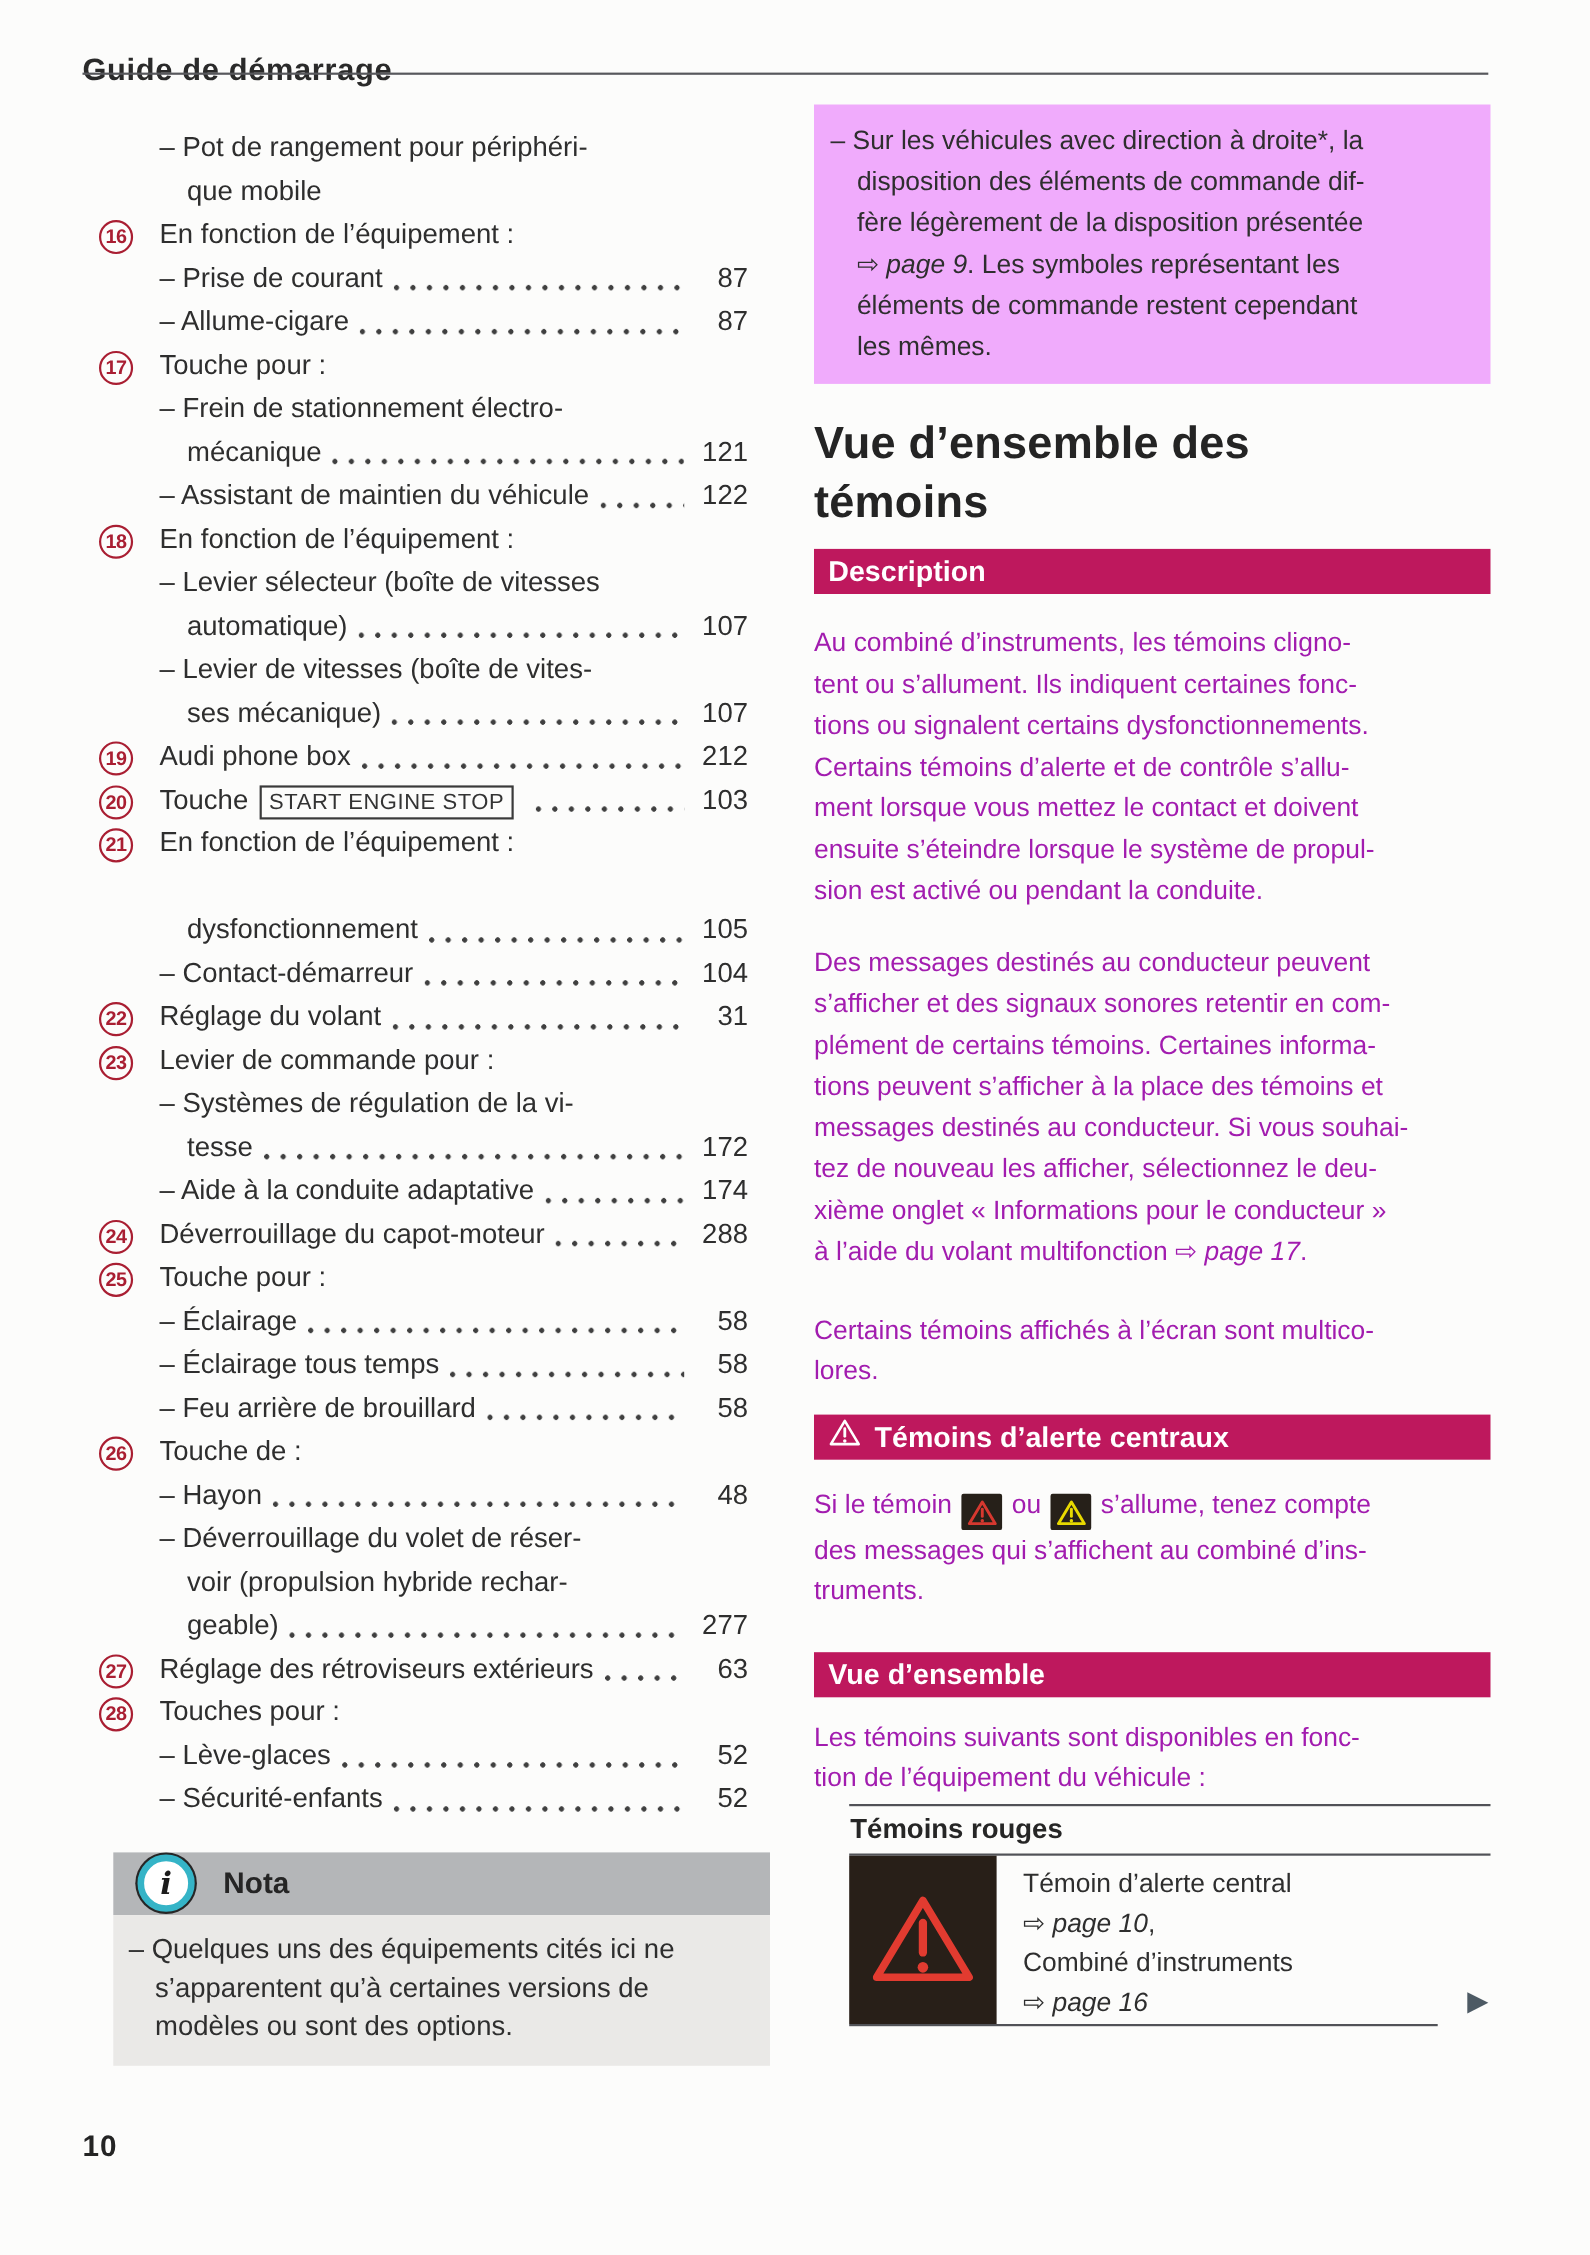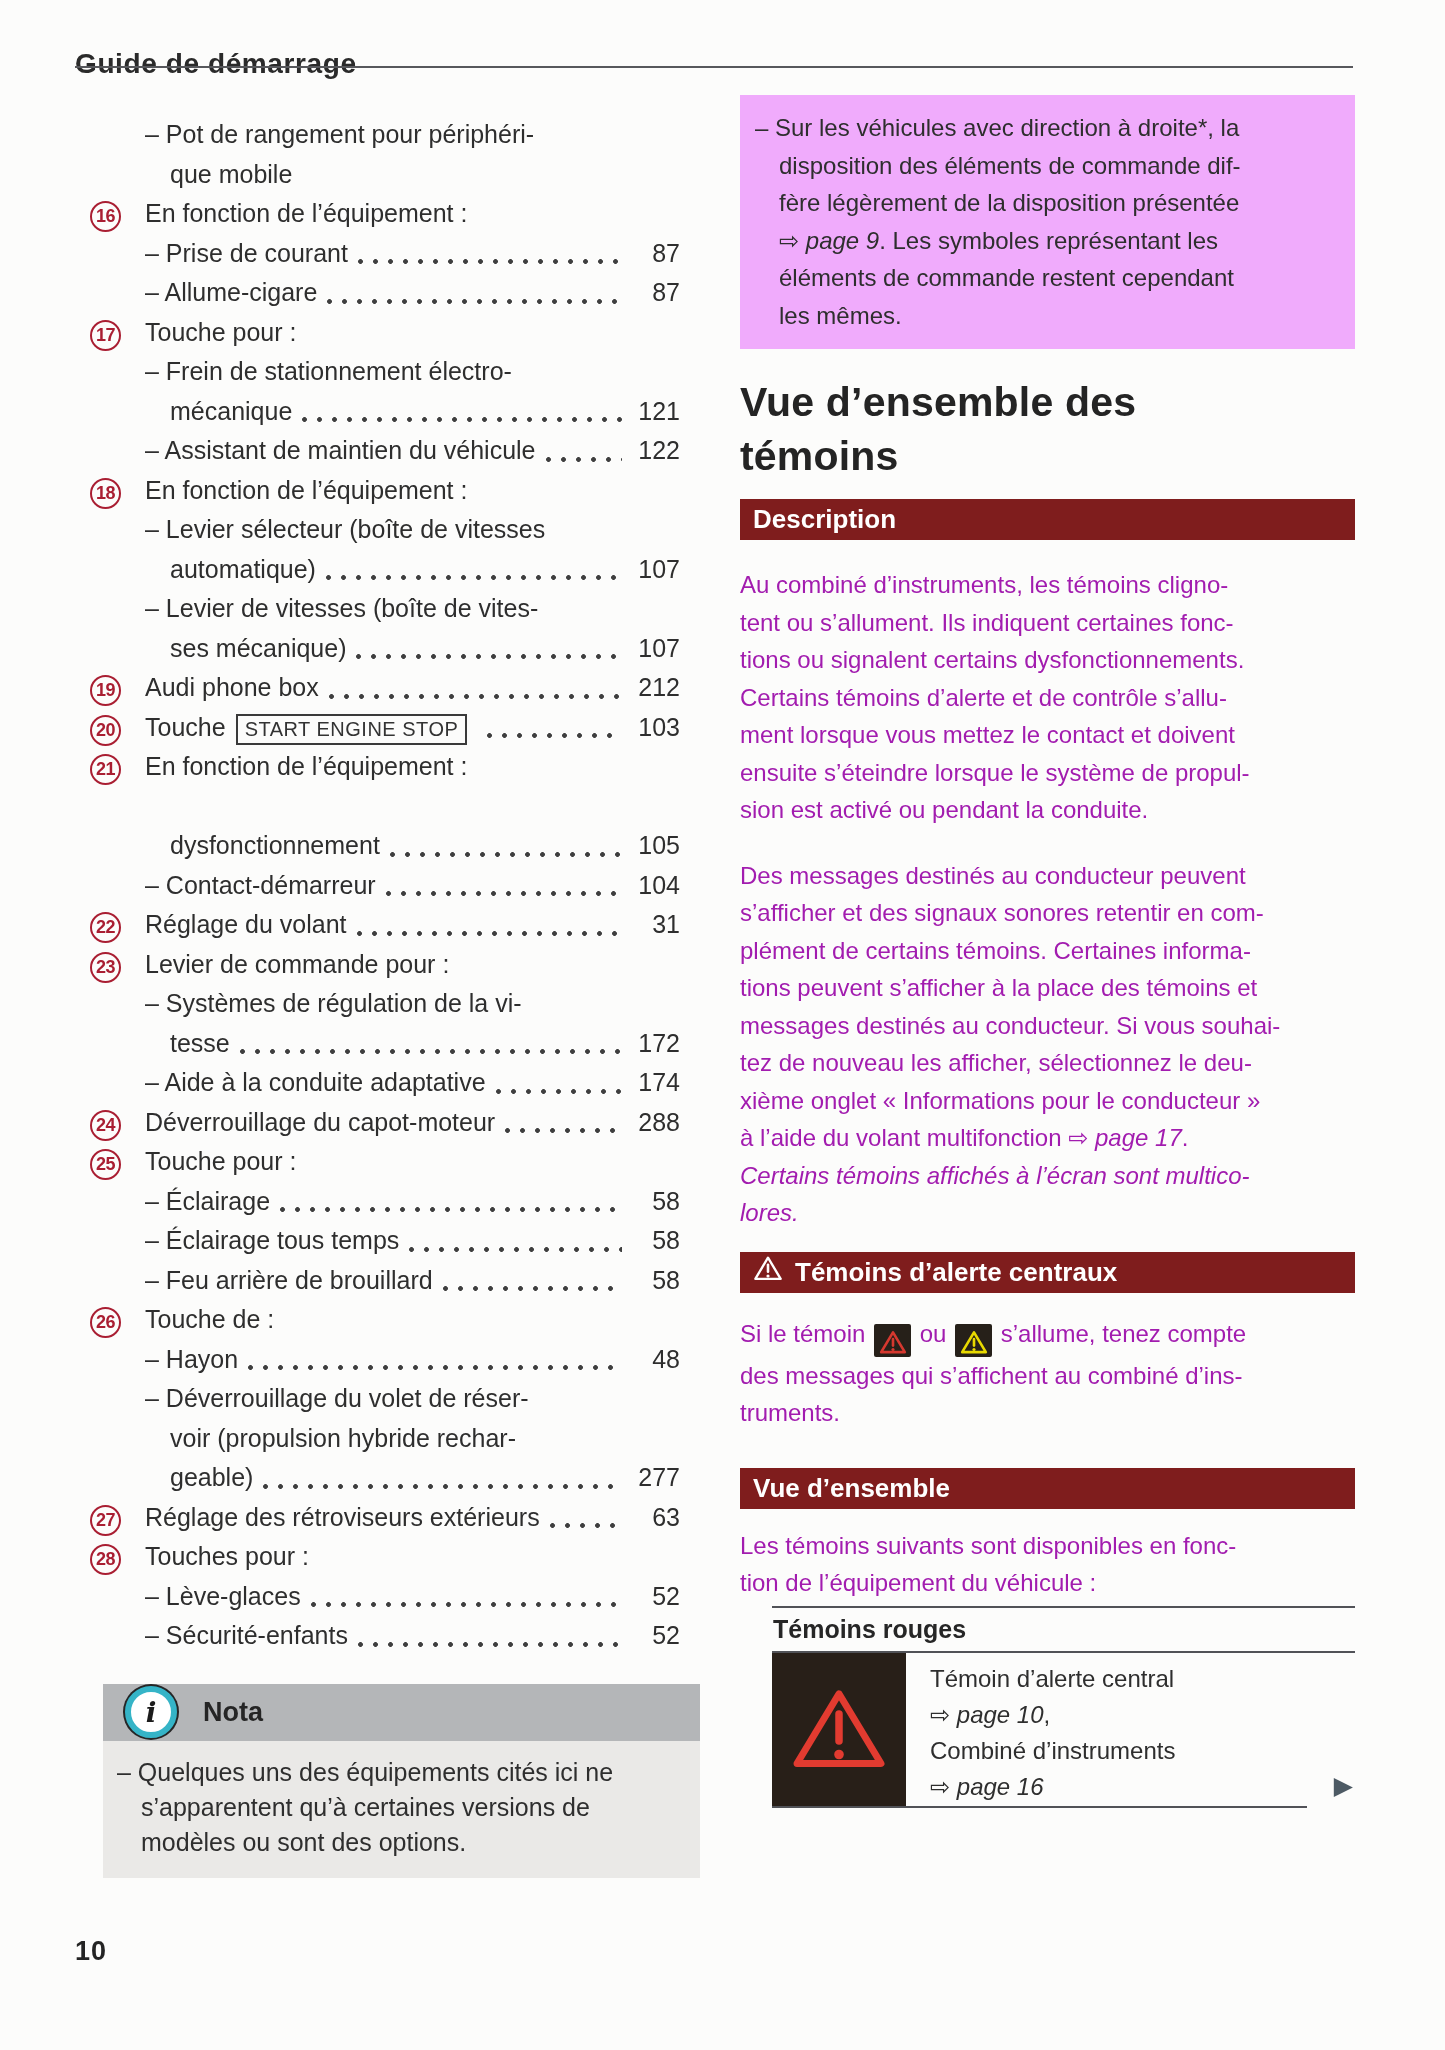--- a/index.html
+++ b/index.html
@@ -40,27 +40,27 @@
   .nota-body{background:#eae9e7;padding:14px 16px 18px 14px;font-size:25px;line-height:35px;}
   
   .line{white-space:pre;}
   .line.ind{padding-left:24px;}
   .ref{font-style:italic;}
   .arrow{font-style:normal;}
   
   .graybox{background:#f0abfc;padding:14px 14px 15px 15px;font-size:24px;line-height:37.5px;}
   .sec-title{margin:26px 0 0;font-size:41px;line-height:54px;font-weight:700;color:#242424;
     white-space:pre-line;letter-spacing:.2px;}
-  .banner{background:#7f1d1d;color:#fff;font-weight:700;font-size:26px;height:41px;
+  .banner{background:#be185d;color:#fff;font-weight:700;font-size:26px;height:41px;
     display:flex;align-items:center;gap:12px;padding-left:13px;box-sizing:border-box;}
   .banner.desc{margin-top:16px;}
   .banner.warn{margin-top:20px;}
   .banner.over{margin-top:36px;}
   .para{font-size:24px;line-height:37.5px;color:#a21caf;}
-  .p1{margin-top:26px;}.p2{margin-top:28px;}.p3{margin-top:0;font-style:italic;}
+  .p1{margin-top:26px;}.p2{margin-top:28px;}.p3{margin-top:34px;}
   .alertp{margin-top:22px;}.introp{margin-top:18px;}
   .chip{display:inline-block;width:37px;height:33px;background:#262019;border-radius:2px;
     vertical-align:-7px;text-align:center;line-height:33px;margin:0 2px;}
   .chip svg{vertical-align:middle;}
   
   .ttable{margin-top:4px;position:relative;padding-left:32px;}
   .t-toprule{height:2px;background:#515257;}
   .t-header{font-size:25px;font-weight:700;color:#262626;padding:7px 0 7px 1px;}
   .t-midrule{height:2px;background:#515257;}
   .t-row{display:flex;}

